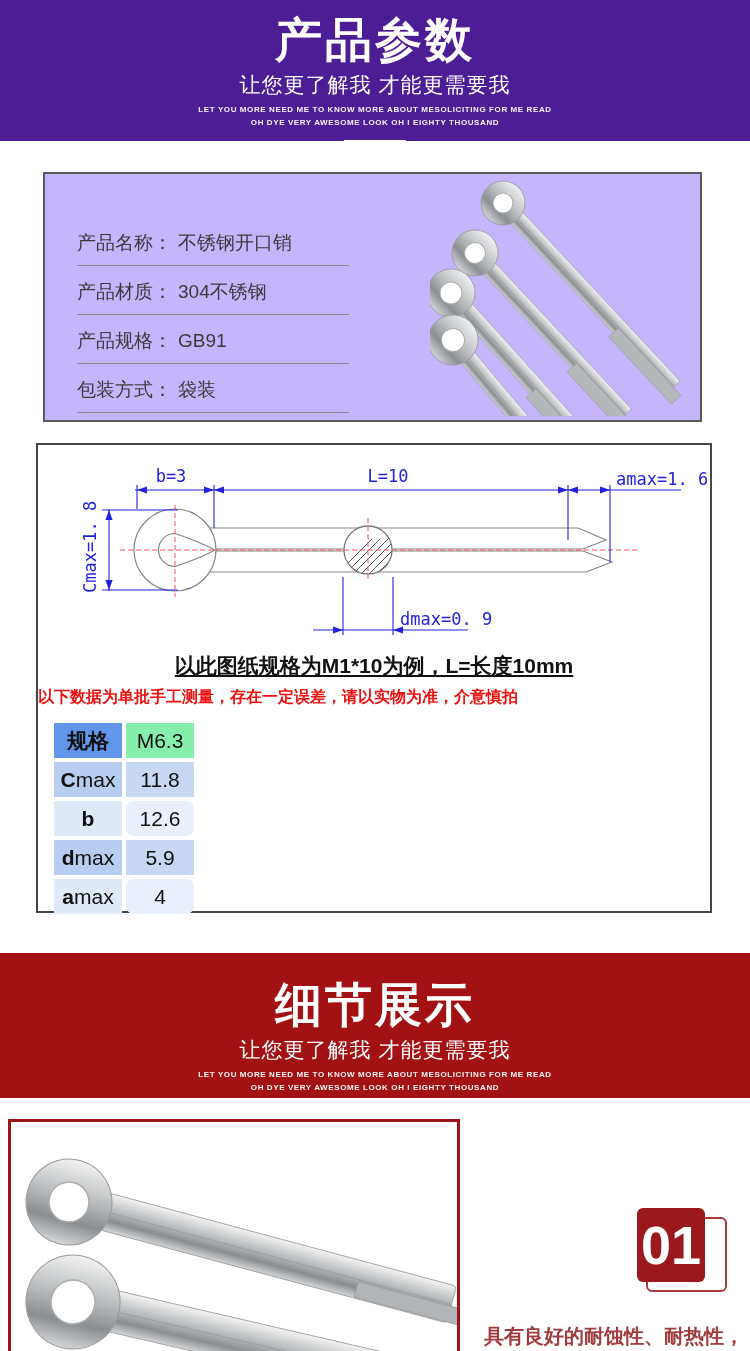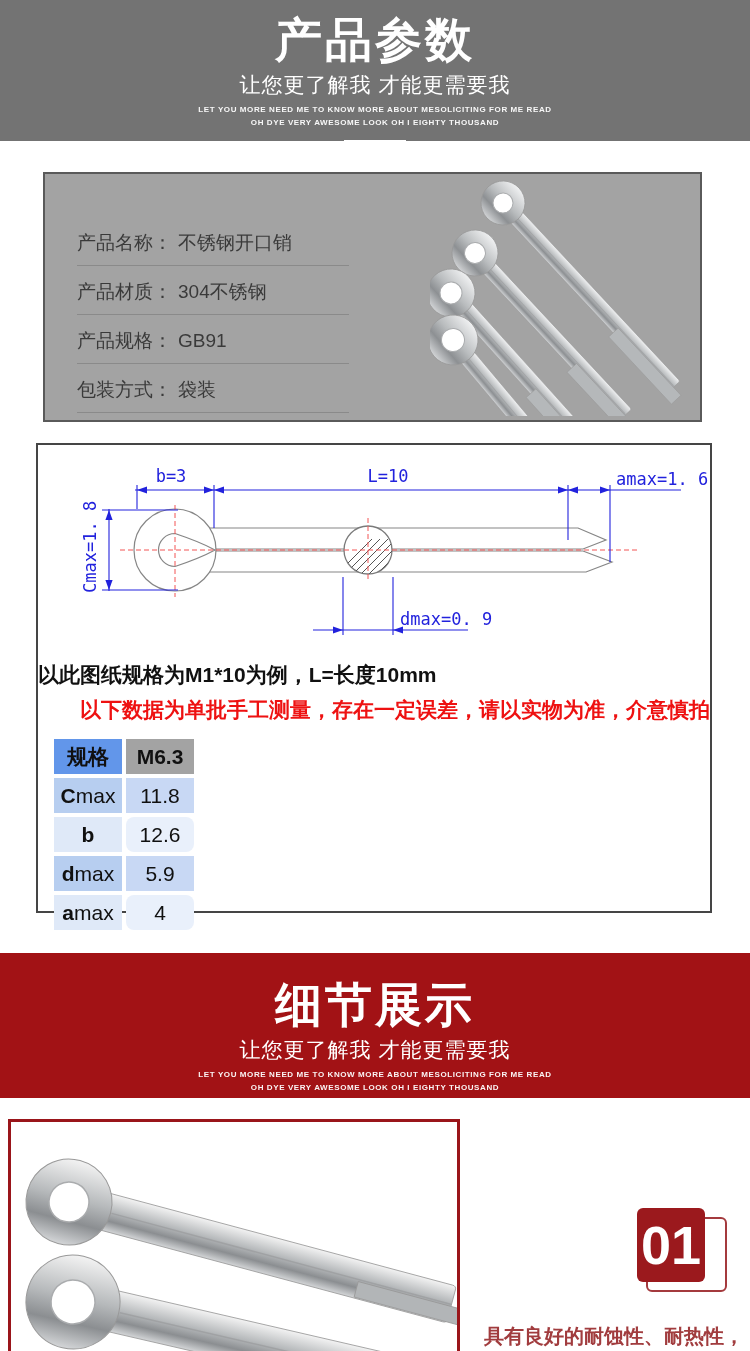--- a/index.html
+++ b/index.html
@@ -2,48 +2,48 @@
 <html><head>
 <meta charset="utf-8">
 <style>
   html,body{margin:0;padding:0;}
   body{
     width:750px;height:1351px;position:relative;background:#ffffff;
     font-family:"Liberation Sans", sans-serif;overflow:hidden;
   }
   
   .banner{position:absolute;left:0;width:750px;text-align:center;color:#fff;}
-  .banner-top{top:0;height:141px;background:#737373;}
+  .banner-top{top:0;height:141px;background:#4c1d95;}
   .banner-detail{top:953px;height:145px;background:#a21215;}
   .banner-title{font-size:47px;font-weight:800;letter-spacing:3px;line-height:1;}
   .banner-top .banner-title{padding-top:16px;}
   .banner-detail .banner-title{padding-top:28px;}
   .banner-subtitle{font-size:21px;font-weight:400;margin-top:8px;letter-spacing:1px;text-align:center;}
   .banner-tagline{font-size:8px;font-weight:700;letter-spacing:0.6px;line-height:1.6;margin-top:5px;opacity:.95;}
   .banner-bar{display:block;width:62px;height:4px;background:#fff;margin:10px auto 0;}
   
   .product-card{position:absolute;left:43px;top:172px;width:655px;height:246px;
-    border:2px solid #5a5a5a;background:#a3a3a3;}
+    border:2px solid #5a5a5a;background:#c4b5fd;}
   .info-rows{position:absolute;left:32px;top:56px;}
   .info-row{width:272px;font-size:19px;color:#3a3a3a;line-height:26px;
     padding-bottom:9px;margin-bottom:13px;border-bottom:1px solid #8a8a8a;}
   .info-value{margin-left:6px;}
   .product-photo{position:absolute;right:0;top:0;}
   
   .drawing-card{position:absolute;left:36px;top:443px;width:672px;height:466px;
     border:2px solid #454545;background:#fff;}
-  .draw-caption{margin-top:12px;text-align:left;font-size:21px;font-weight:700;color:#111;}
-  .draw-warning{margin-top:7px;text-align:right;font-size:21px;font-weight:700;color:#ee1111;}
+  .draw-caption{margin-top:3px;text-align:center;font-size:21px;font-weight:700;color:#111;text-decoration:underline;}
+  .draw-warning{margin-top:7px;text-align:left;font-size:16px;font-weight:700;color:#ee1111;}
   .dim-text{font-family:"DejaVu Sans Mono", monospace;font-size:17px;fill:#2222dd;}
   
   .spec-table{margin:11px 0 0 12px;border-collapse:separate;border-spacing:4px;}
   .spec-table td{width:66px;height:33px;text-align:center;vertical-align:middle;
     font-size:21px;color:#101010;}
   .spec-h1{background:#6296ea;font-weight:700;}
-  .spec-h2{background:#a3a3a3;font-weight:700;}
+  .spec-h2{background:#86efac;font-weight:400;}
   .spec-cell-label{font-weight:400;}
   .spec-cell-label::first-letter{font-weight:800;}
   .row-a .spec-cell-label{background:#b7cef0;}
   .row-a .spec-cell-value{background:#c8d8f4;margin-left:28px;}
   .row-b .spec-cell-label{background:#dfe9f8;}
   .row-b .spec-cell-value{background:#e9f0fb;border-radius:8px;}
   
   .photo-card{position:absolute;left:8px;top:1119px;width:446px;height:240px;
     border:3px solid #9a151a;background:#fff;overflow:hidden;}
   .badge-back{position:absolute;left:646px;top:1217px;width:77px;height:71px;

